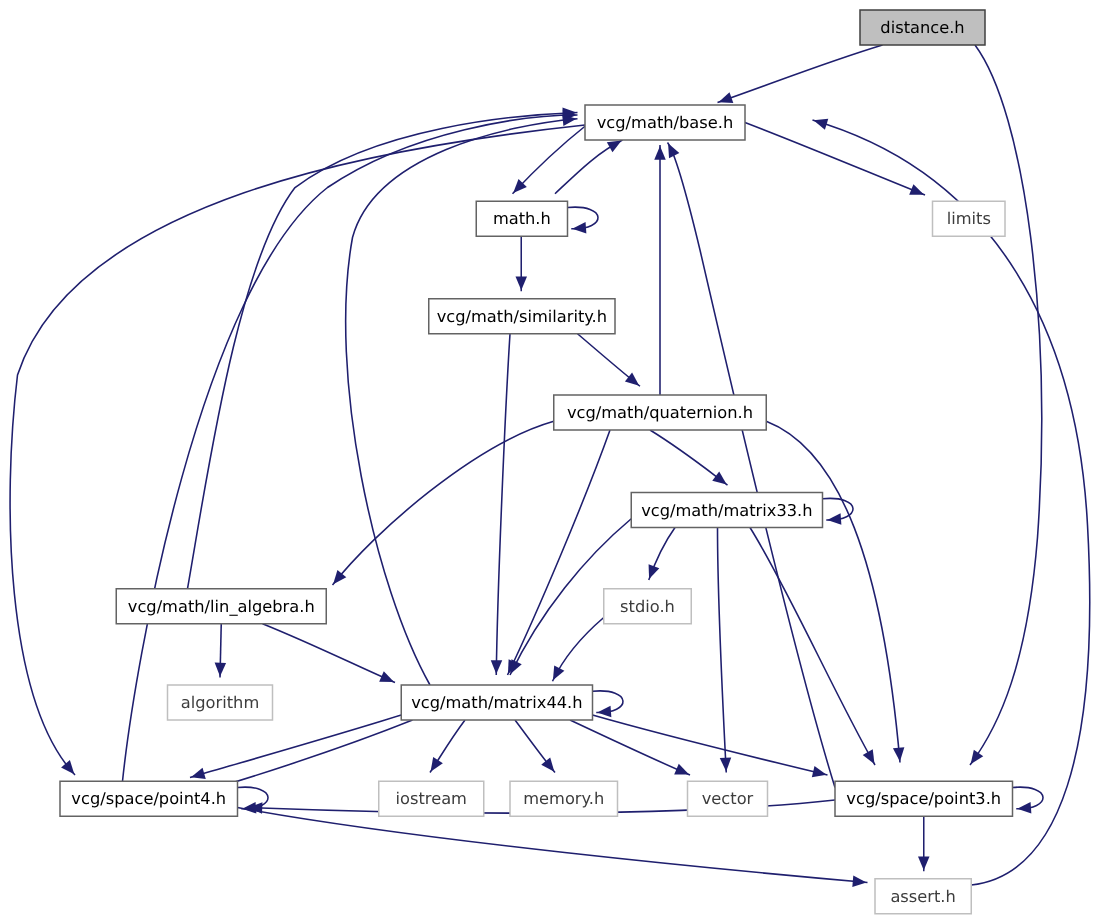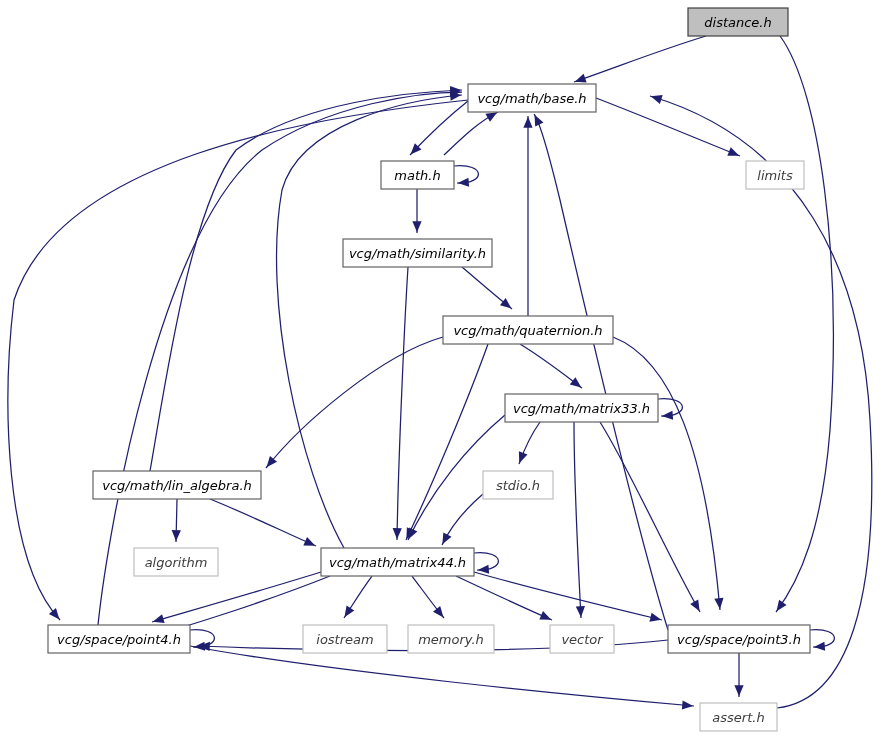--- a/index.html
+++ b/index.html
@@ -10,21 +10,20 @@
   body {
     width: 896px;
     height: 736px;
     font-family: "DejaVu Sans", "Liberation Sans", sans-serif;
     overflow: hidden;
   }
   #graph-root {
     position: relative;
     width: 896px;
     height: 736px;
-    font-style: italic;
   }
   svg#dep-graph {
     display: block;
     width: 896px;
     height: 736px;
   }
   .edge-path {
     fill: none;
     stroke: #1f1f6e;
     stroke-width: 1.25;

